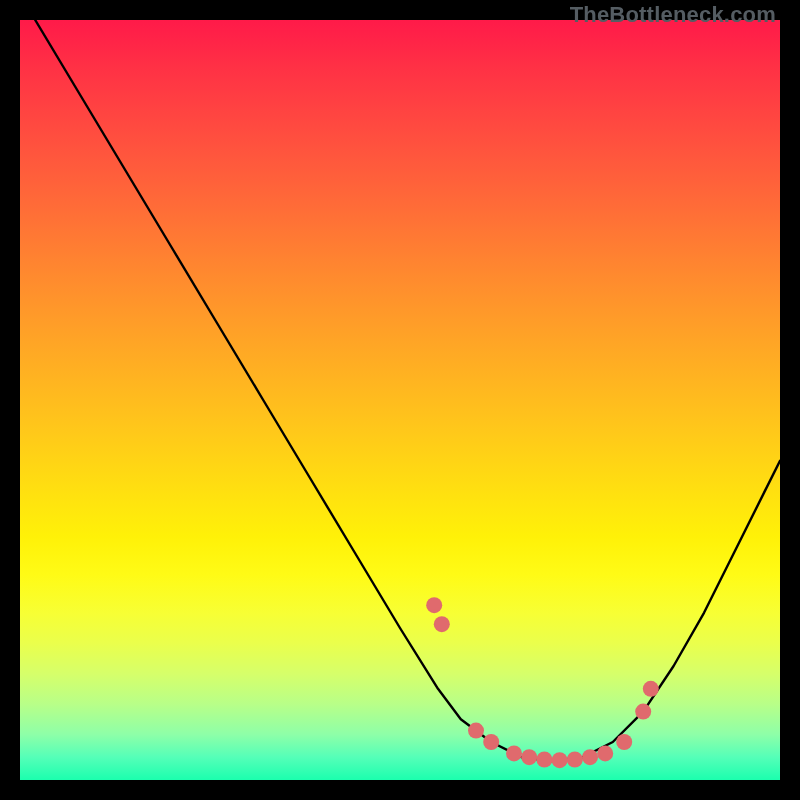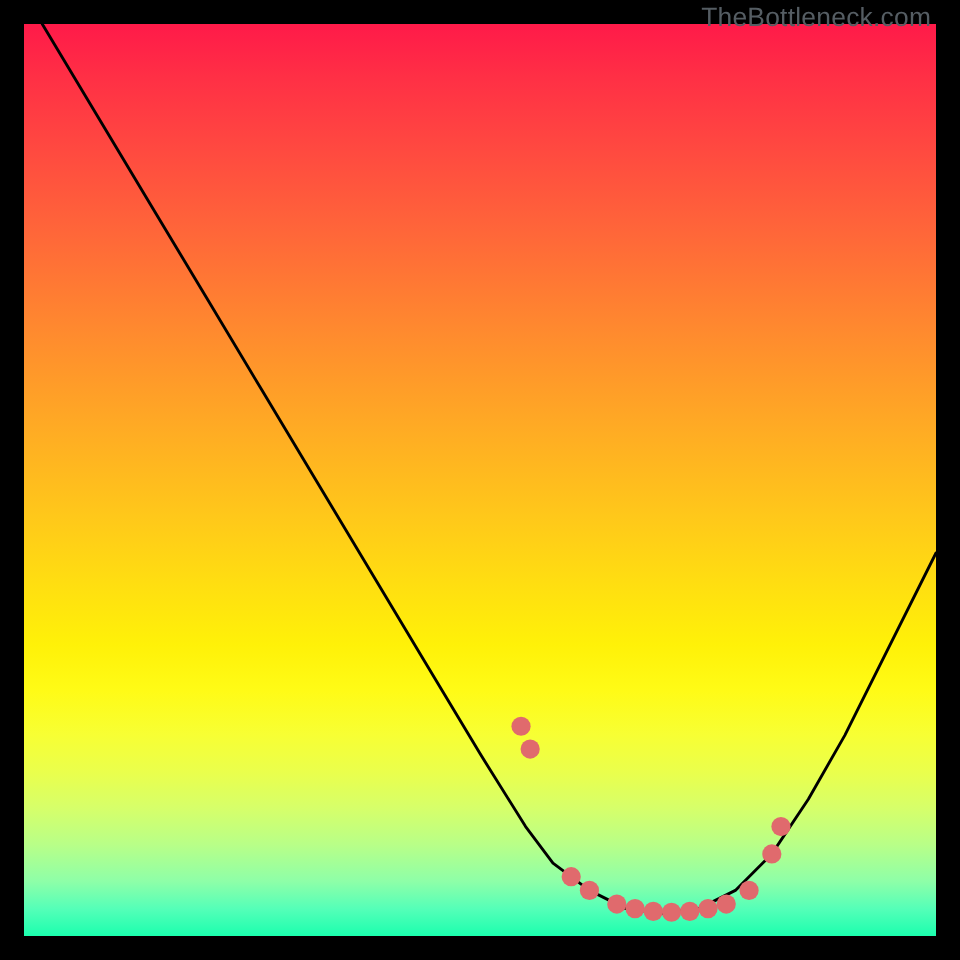--- a/index.html
+++ b/index.html
@@ -41,21 +41,21 @@
       #55ffb8 97%,
       #1bffae 100%
     );
   }
   .attribution {
     position: absolute;
     top: 2px;
     right: 24px;
     color: #555d63;
     font-size: 22px;
-    font-weight: 400;
+    font-weight: 700;
     letter-spacing: 0.2px;
     z-index: 10;
   }
   svg.chart {
     position: absolute;
     inset: 0;
     width: 760px;
     height: 760px;
     z-index: 5;
   }

